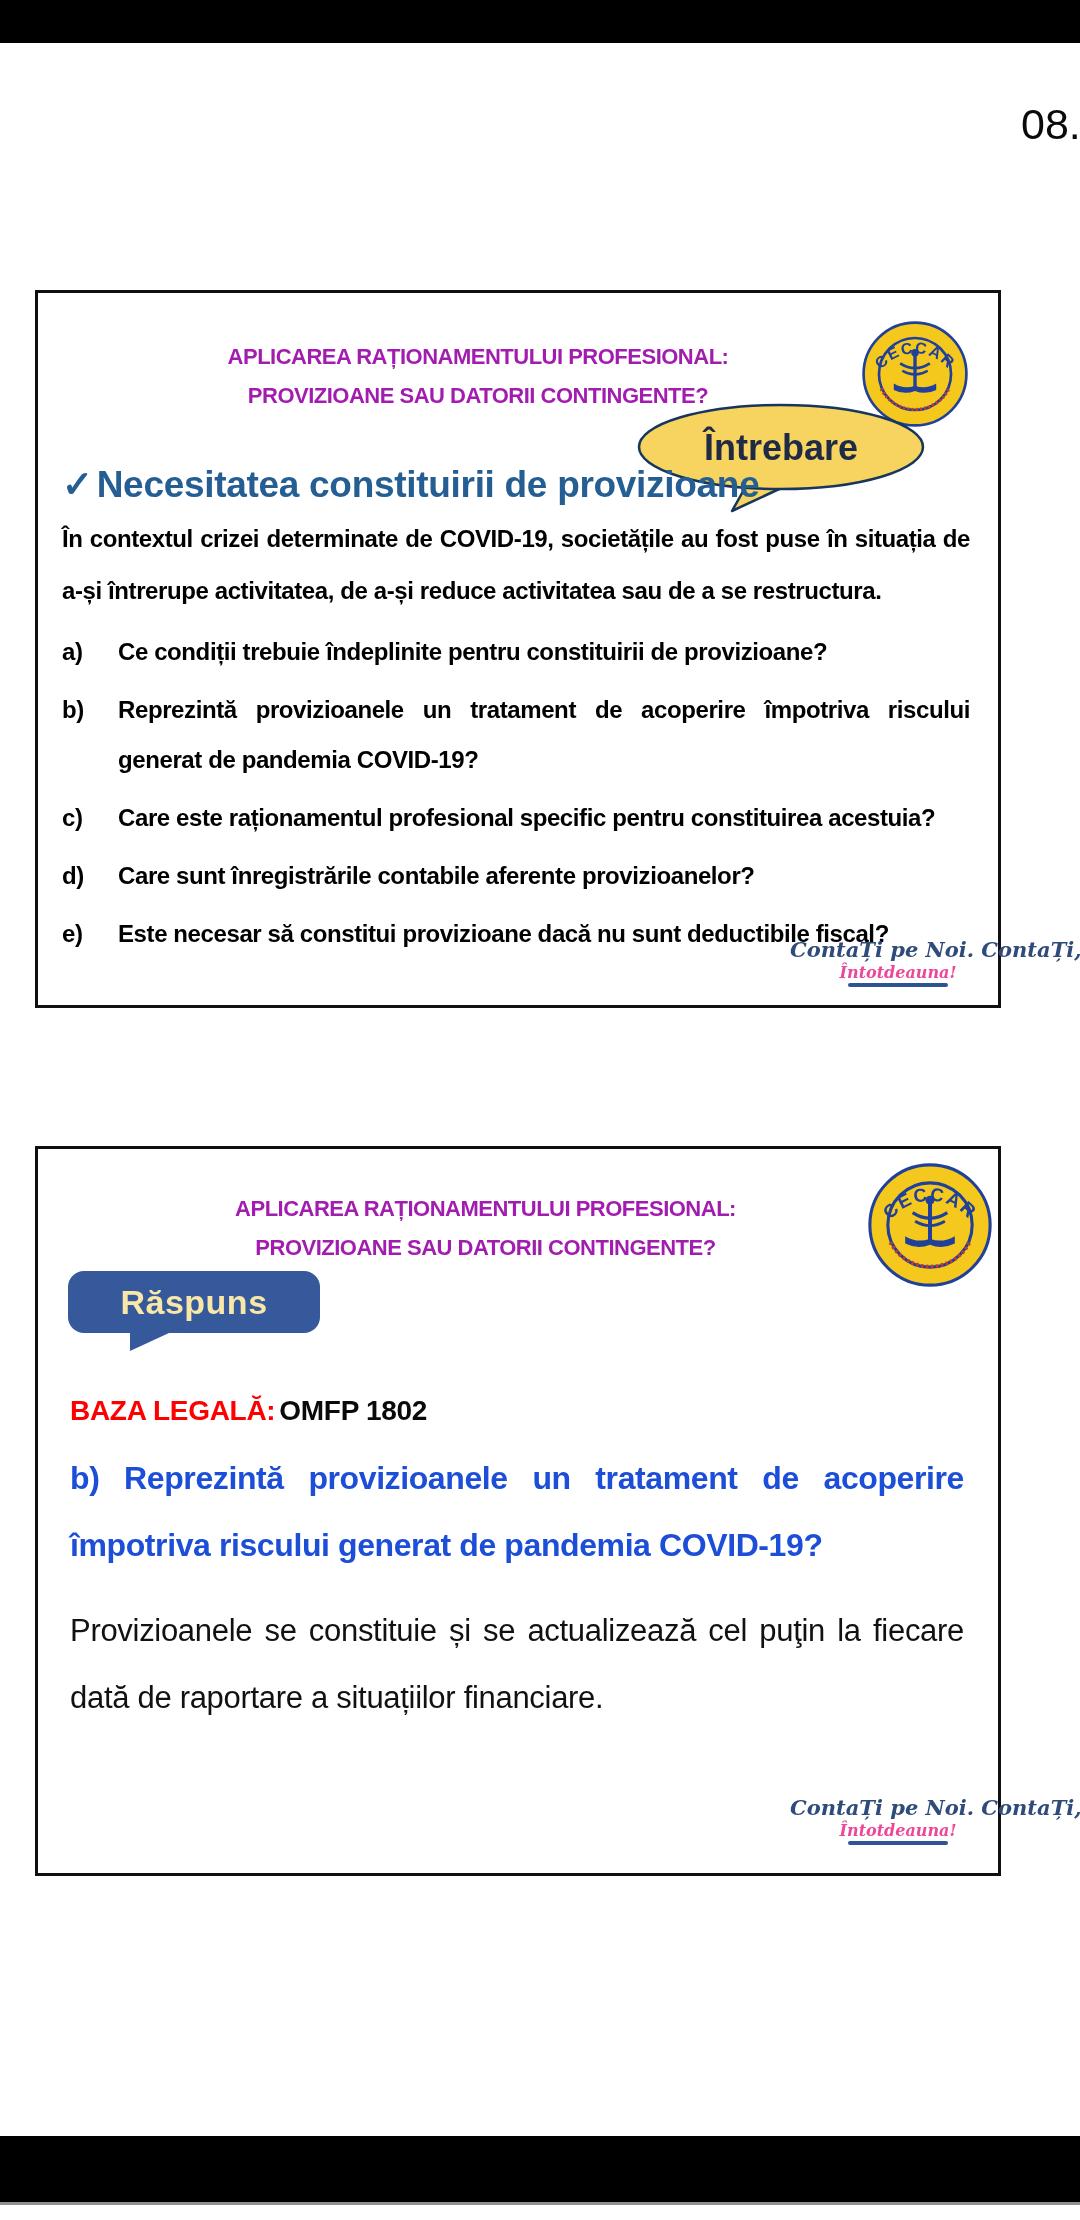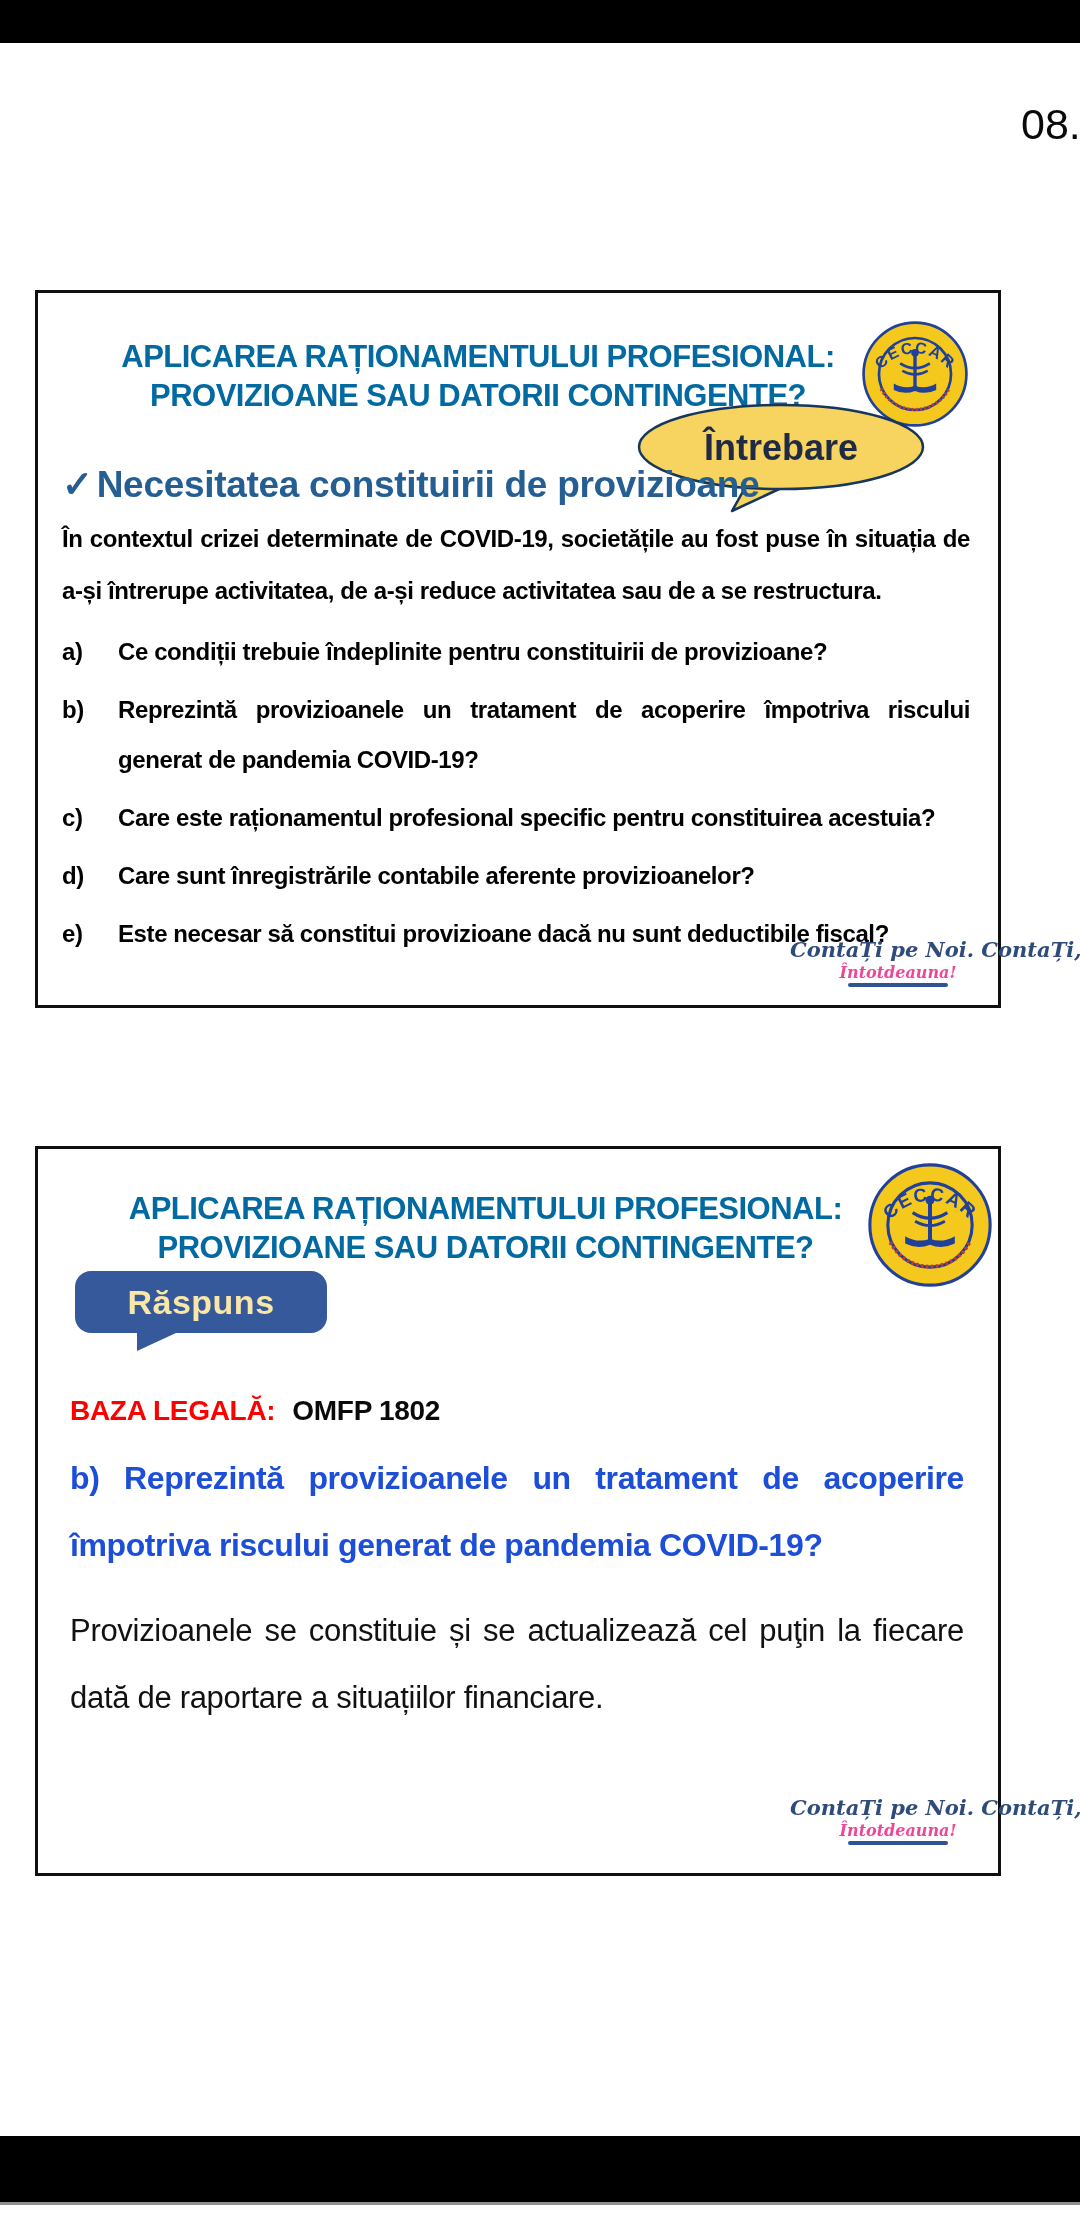--- a/index.html
+++ b/index.html
@@ -16,21 +16,21 @@
 
   .slide {
     position:absolute; left:35px; width:966px; background:#fff;
     border:3px solid #101010; box-sizing:border-box;
   }
   #slide1 { top:290px; height:718px; }
   #slide2 { top:1146px; height:730px; }
 
   .slide-title {
     position:absolute; top:44px; left:30px; right:110px; text-align:center;
-    color:#0369a1; font-weight:bold; font-size:31px; line-height:39px; letter-spacing:-0.5px;
+    color:#a21caf; font-weight:bold; font-size:22px; line-height:39px; letter-spacing:-0.5px;
   }
   #slide2 .slide-title { top:40px; right:95px; }
 
   .logo { position:absolute; }
   #slide1 .logo { top:28px; right:30px; width:106px; height:106px; }
   #slide2 .logo { top:14px; right:6px; width:124px; height:124px; }
 
   .bubble { position:absolute; top:110px; left:596px; width:294px; height:112px; }
 
   .check-line {
@@ -53,35 +53,35 @@
   .signature {
     position:absolute; top:644px; left:752px; width:216px; text-align:center;
     font-family:"DejaVu Serif", serif; font-style:italic;
   }
   #slide2 .signature { top:646px; }
   .sig-line1 { font-size:21px; font-weight:bold; color:#2E4B7A; white-space:nowrap; }
   .sig-line2 { font-size:16px; font-weight:bold; color:#ec4899; margin-top:1px; }
   .sig-underline { width:100px; height:4px; background:#2F5496; border-radius:2px; margin:1px auto 0 auto; }
 
   .ribbon {
-    position:absolute; top:122px; left:37px; width:252px; height:62px;
+    position:absolute; top:122px; left:30px; width:252px; height:62px;
     background:#35599B; border-radius:16px;
   }
   .ribbon:after {
     content:""; position:absolute; top:56px; left:62px; width:0; height:0;
     border-top:24px solid #35599B; border-right:52px solid transparent;
   }
   .ribbon .ribbon-label {
     display:block; text-align:center; line-height:62px; font-size:34px; font-weight:bold;
     color:#F8E7A6; letter-spacing:0.5px;
   }
 
   .legal { position:absolute; top:246px; left:32px; font-size:28px; font-weight:bold; letter-spacing:-0.3px; }
   .legal .legal-label { color:#FE0000; }
-  .legal .legal-value { color:#0a0a0a; margin-left:17px; }
+  .legal .legal-value { color:#0a0a0a; margin-left:4px; }
 
   .question {
     position:absolute; top:296px; left:32px; right:34px;
     font-size:32px; font-weight:bold; line-height:67px; letter-spacing:-0.4px;
     text-align:justify; text-justify:inter-word; color:#1d4ed8;
   }
   .answer {
     position:absolute; top:448px; left:32px; right:34px;
     font-size:31px; font-weight:normal; line-height:67px; letter-spacing:-0.3px;
     text-align:justify; text-justify:inter-word; color:#111;

